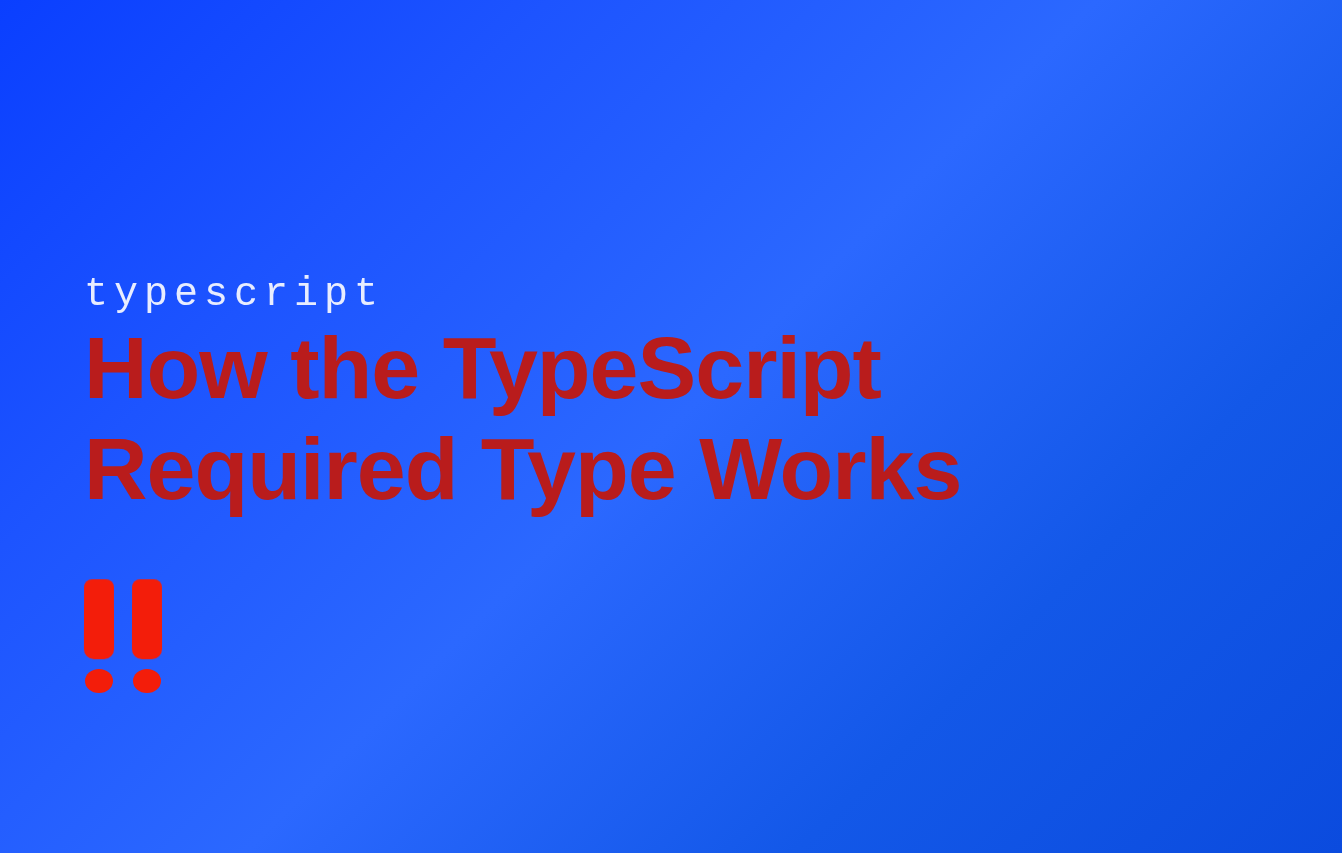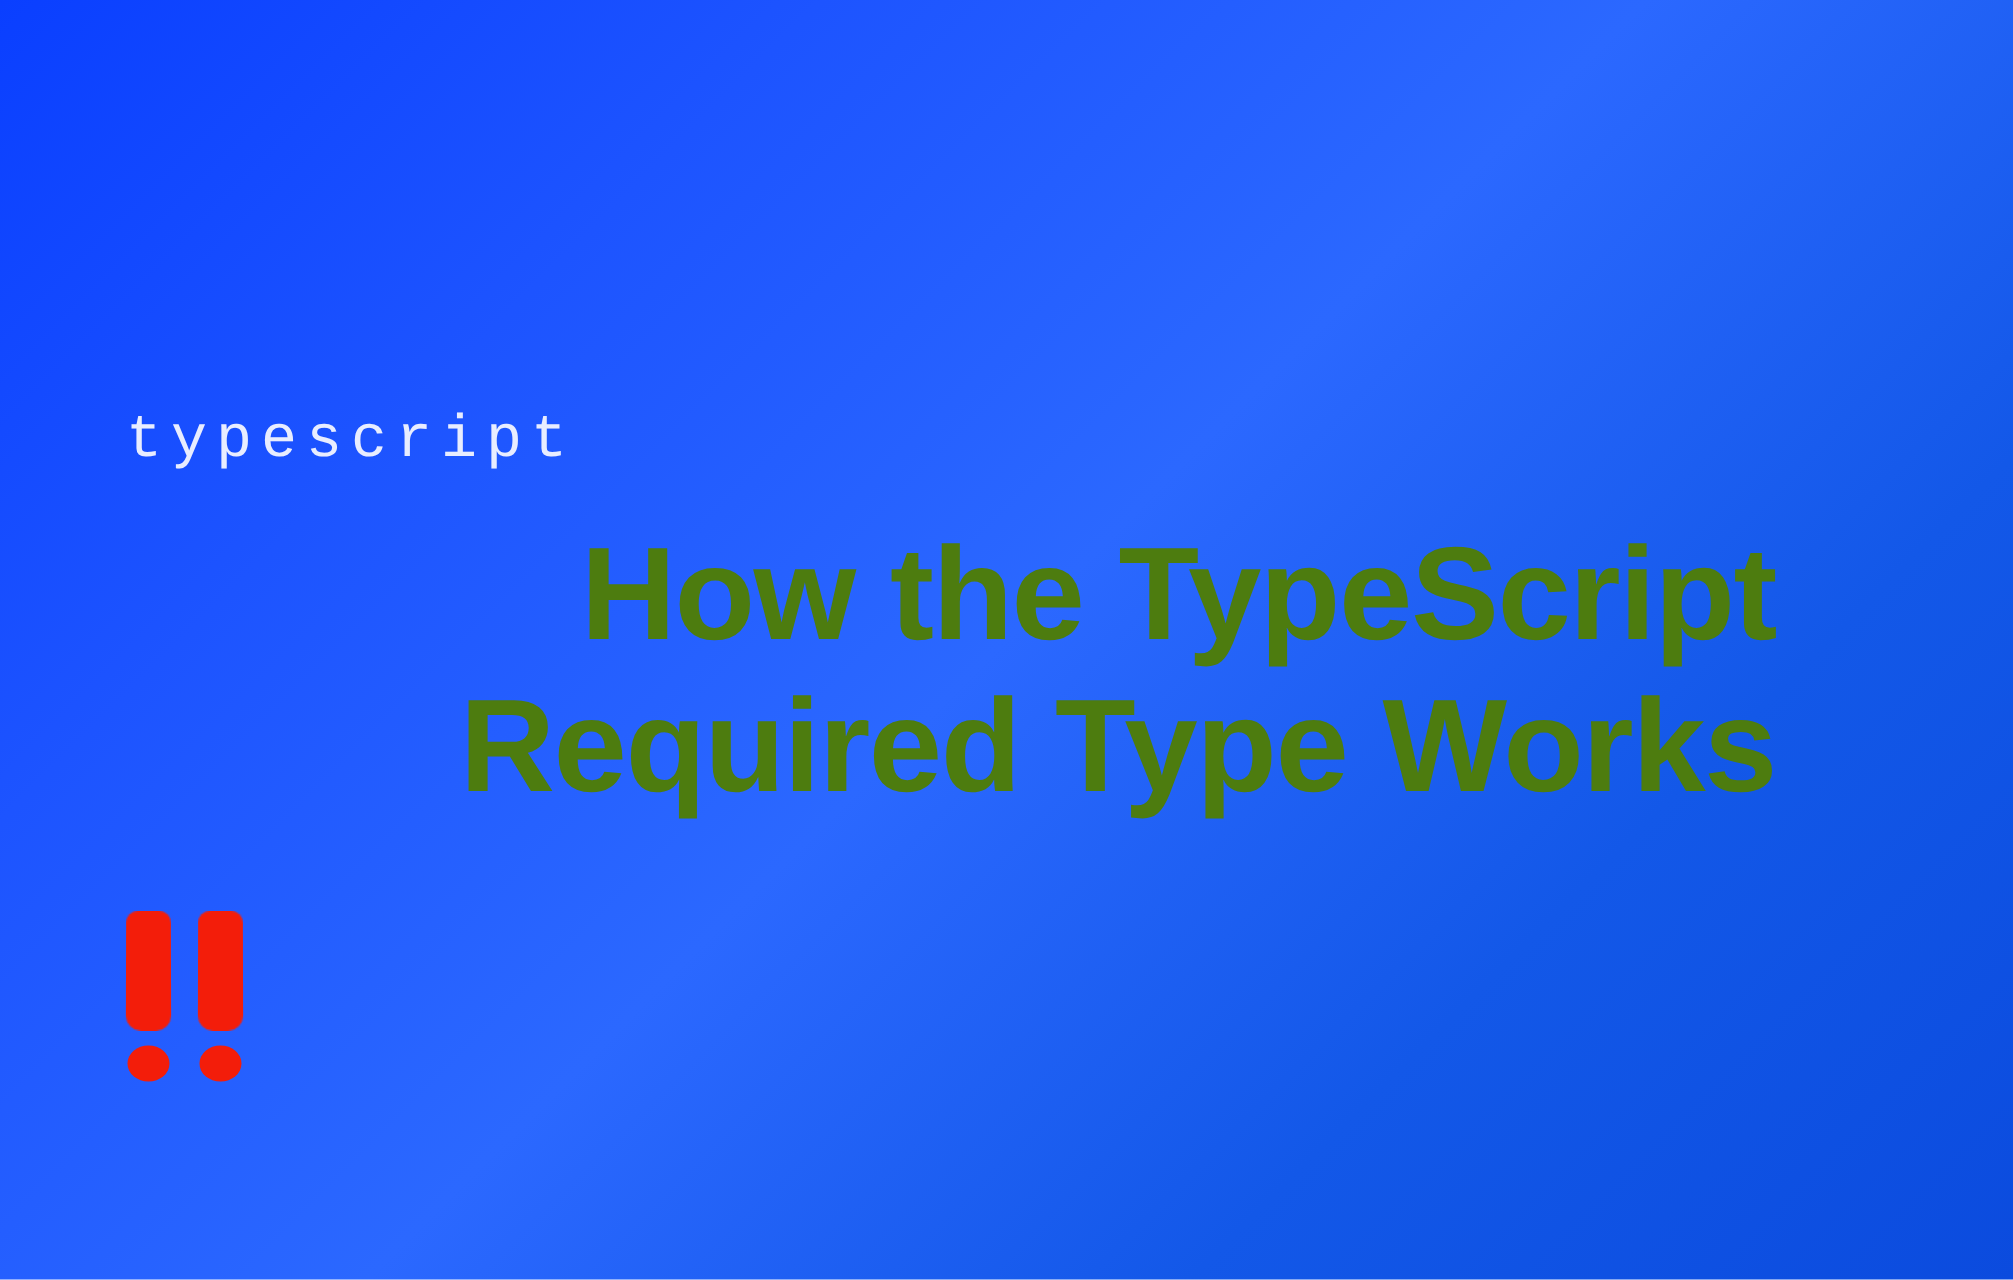--- a/index.html
+++ b/index.html
@@ -23,31 +23,29 @@
     top: 272px;
     color: #ffffff;
   }
   
   .category {
     font-family: "Courier New", Courier, monospace;
     font-size: 40px;
     font-weight: 500;
     letter-spacing: 6px;
     color: #E8EDFF;
-    margin-bottom: 28px;
   }
   
   .title {
     font-size: 88px;
     font-weight: 800;
     line-height: 1.15;
     letter-spacing: -1px;
-    color: #4d7c0f;
+    color: #b91c1c;
     max-width: 1100px;
-    text-align: right;
   }
   
   .emoji-row {
     margin-top: 60px;
     display: flex;
     gap: 18px;
     align-items: center;
   }
   
   .exclaim {

